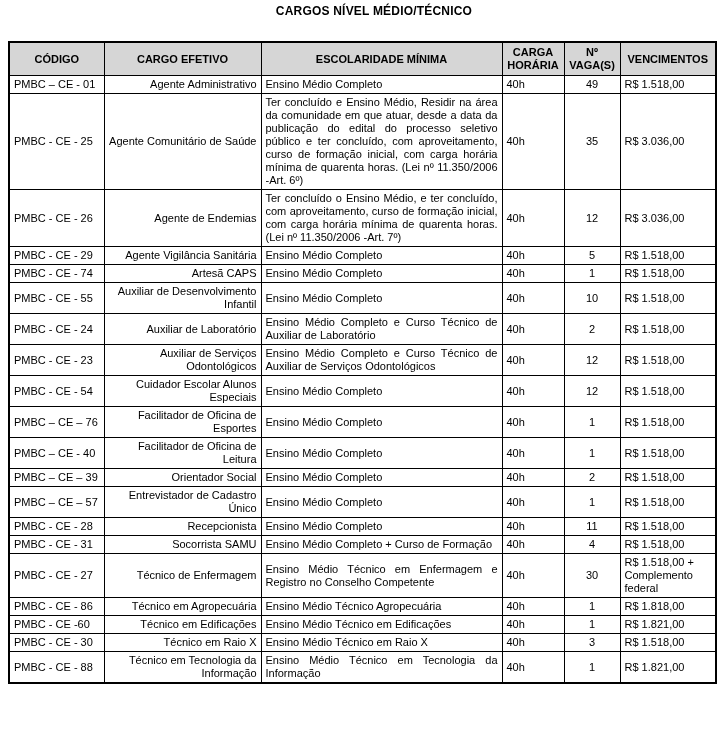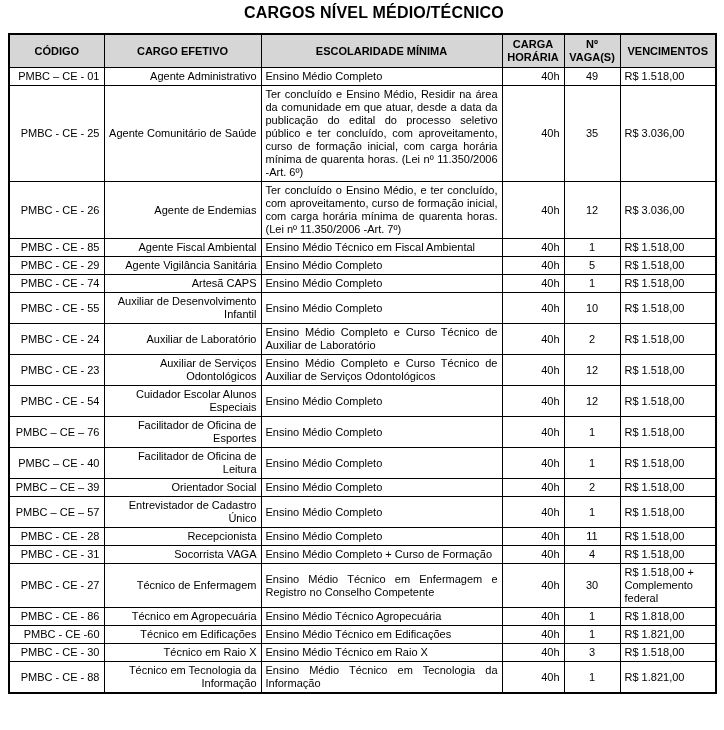--- a/index.html
+++ b/index.html
@@ -12,23 +12,23 @@
     color: #000000;
   }
   .page {
     width: 724px;
     min-height: 730px;
     padding-top: 4px;
   }
   .doc-title {
     text-align: center;
     font-weight: bold;
-    font-size: 16px;
+    font-size: 12px;
     letter-spacing: 0.2px;
-    margin: 0 0 11px 0;
+    margin: 0 0 23px 0;
     padding-left: 24px;
   }
   table.cargos {
     border-collapse: collapse;
     table-layout: fixed;
     width: 709px;
     margin-left: 8px;
     font-size: 11px;
     border: 2px solid #000000;
   }
@@ -39,24 +39,24 @@
     line-height: 13px;
     vertical-align: middle;
     overflow-wrap: break-word;
   }
   table.cargos thead th {
     background: #d6d6d6;
     font-weight: bold;
     text-align: center;
     padding: 3px 2px;
   }
-  .col-codigo   { width: 95px;  text-align: right; }
+  .col-codigo   { width: 95px;  text-align: left; }
   .col-cargo    { width: 157px; text-align: right; }
   .col-escolaridade { width: 241px; text-align: justify; margin-top: 24px; }
-  .col-carga    { width: 62px;  text-align: right; }
+  .col-carga    { width: 62px;  text-align: left; }
   .col-vagas    { width: 56px;  text-align: center; margin-left: 40px; }
   .col-vencimentos { width: 96px; text-align: left; }
   td.col-cargo, td.col-escolaridade { padding-left: 5px; }
 </style>
 </head>
 <body>
 
 <div class="page">
 
   <h1 class="doc-title">CARGOS NÍVEL MÉDIO/TÉCNICO</h1>
@@ -99,28 +99,20 @@
         </tr>
         <tr>
           <td class="col-codigo">PMBC - CE - 26</td>
           <td class="col-cargo">Agente de Endemias</td>
           <td class="col-escolaridade">Ter concluído o Ensino Médio, e ter concluído, com aproveitamento, curso de formação inicial, com carga horária mínima de quarenta horas. (Lei nº 11.350/2006 -Art. 7º)</td>
           <td class="col-carga">40h</td>
           <td class="col-vagas">12</td>
           <td class="col-vencimentos">R$ 3.036,00</td>
         </tr>
         <tr>
-          <td class="col-codigo">PMBC - CE - 85</td>
-          <td class="col-cargo">Agente Fiscal Ambiental</td>
-          <td class="col-escolaridade">Ensino Médio Técnico em Fiscal Ambiental</td>
-          <td class="col-carga">40h</td>
-          <td class="col-vagas">1</td>
-          <td class="col-vencimentos">R$ 1.518,00</td>
-        </tr>
-        <tr>
           <td class="col-codigo">PMBC - CE - 29</td>
           <td class="col-cargo">Agente Vigilância Sanitária</td>
           <td class="col-escolaridade">Ensino Médio Completo</td>
           <td class="col-carga">40h</td>
           <td class="col-vagas">5</td>
           <td class="col-vencimentos">R$ 1.518,00</td>
         </tr>
         <tr>
           <td class="col-codigo">PMBC - CE - 74</td>
           <td class="col-cargo">Artesã CAPS</td>
@@ -196,21 +188,21 @@
         <tr>
           <td class="col-codigo">PMBC - CE - 28</td>
           <td class="col-cargo">Recepcionista</td>
           <td class="col-escolaridade">Ensino Médio Completo</td>
           <td class="col-carga">40h</td>
           <td class="col-vagas">11</td>
           <td class="col-vencimentos">R$ 1.518,00</td>
         </tr>
         <tr>
           <td class="col-codigo">PMBC - CE - 31</td>
-          <td class="col-cargo">Socorrista VAGA</td>
+          <td class="col-cargo">Socorrista SAMU</td>
           <td class="col-escolaridade">Ensino Médio Completo + Curso de Formação</td>
           <td class="col-carga">40h</td>
           <td class="col-vagas">4</td>
           <td class="col-vencimentos">R$ 1.518,00</td>
         </tr>
         <tr>
           <td class="col-codigo">PMBC - CE - 27</td>
           <td class="col-cargo">Técnico de Enfermagem</td>
           <td class="col-escolaridade">Ensino Médio Técnico em Enfermagem e Registro no Conselho Competente</td>
           <td class="col-carga">40h</td>

